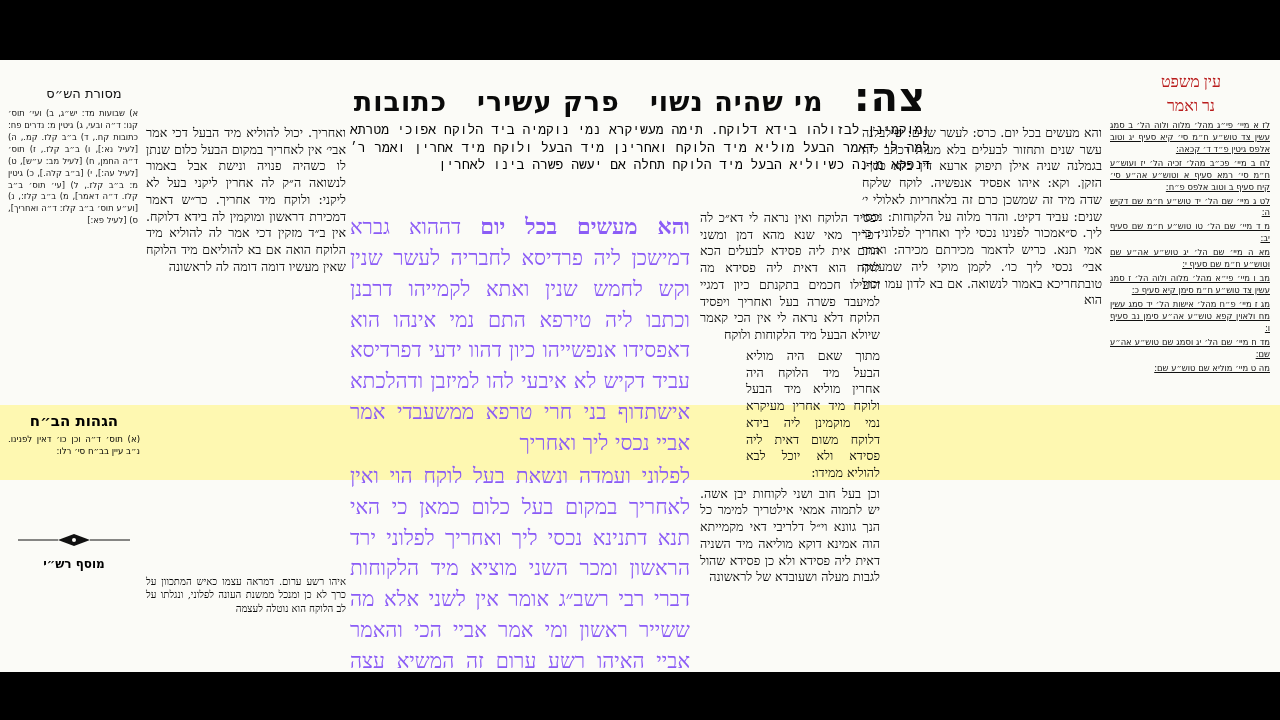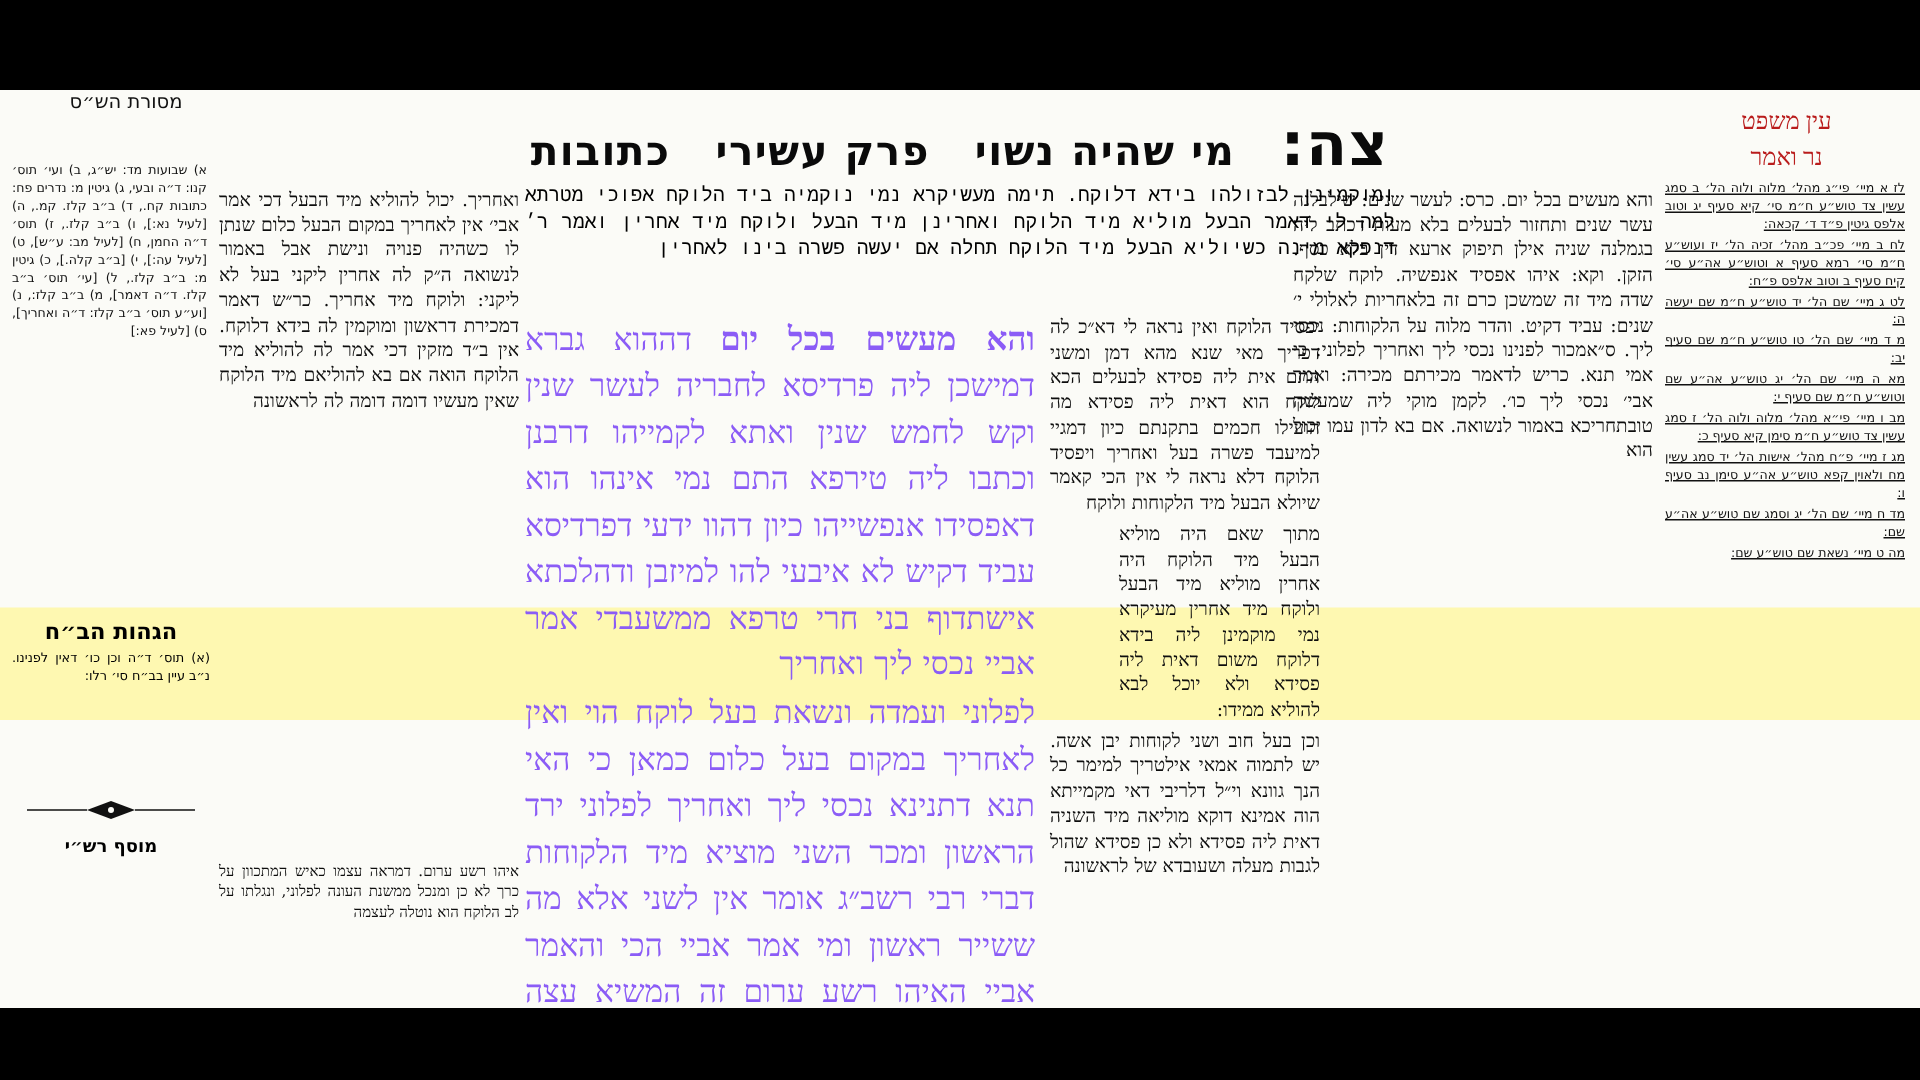--- a/index.html
+++ b/index.html
@@ -67,21 +67,21 @@
     width: 150px;
     text-align: center;
     font-family: Liberation Serif, serif;
     font-size: 16px;
     line-height: 1.5;
     color: #b91c1c;
     direction: rtl;
   }
   .header-left-label {
     position: absolute;
-    top: 1px;
+    top: 26px;
     left: 14px;
     width: 140px;
     text-align: center;
     font-size: 13px;
     color: #111;
     direction: rtl;
   }
   .header-center {
     position: absolute;
     top: 14px;
@@ -254,27 +254,27 @@
     <div class="header-center">
       <span class="chapter-num">צה:</span>
       <span class="chapter-title">מי שהיה נשוי</span>
       <span class="perek">פרק עשירי</span>
       <span class="tractate">כתובות</span>
     </div>
 
     <div class="col side-col" id="ein-mishpat">
       <p>לז א מיי׳ פי״ג מהל׳ מלוה ולוה הל׳ ב סמג עשין צד טוש״ע ח״מ סי׳ קיא סעיף יג וטוב אלפס גיטין פ״ד ד׳ קכאה:</p>
       <p>לח ב מיי׳ פכ״ב מהל׳ זכיה הל׳ יז ועוש״ע ח״מ סי׳ רמא סעיף א וטוש״ע אה״ע סי׳ קיח סעיף ב וטוב אלפס פ״ח:</p>
-      <p>לט ג מיי׳ שם הל׳ יד טוש״ע ח״מ שם יעשה ה:</p>
+      <p>לט ג מיי׳ שם הל׳ יד טוש״ע ח״מ שם דקיש ה:</p>
       <p>מ ד מיי׳ שם הל׳ טו טוש״ע ח״מ שם סעיף יב:</p>
       <p>מא ה מיי׳ שם הל׳ יג טוש״ע אה״ע שם וטוש״ע ח״מ שם סעיף י:</p>
       <p>מב ו מיי׳ פי״א מהל׳ מלוה ולוה הל׳ ז סמג עשין צד טוש״ע ח״מ סימן קיא סעיף כ:</p>
       <p>מג ז מיי׳ פ״ח מהל׳ אישות הל׳ יד סמג עשין מח ולאוין קפא טוש״ע אה״ע סימן נב סעיף ו:</p>
       <p>מד ח מיי׳ שם הל׳ יג וסמג שם טוש״ע אה״ע שם:</p>
-      <p>מה ט מיי׳ נשאת שם טוש״ע שם:</p>
+      <p>מה ט מיי׳ מוליא שם טוש״ע שם:</p>
     </div>
 
     <div class="col side-col" id="masoret">
       <p>א) שבועות מד: יש״ג, ב) ועי׳ תוס׳ קנו: ד״ה ובעי, ג) גיטין מ: נדרים פח: כתובות קח., ד) ב״ב קלז. קמ., ה) [לעיל נא:], ו) ב״ב קלז., ז) תוס׳ ד״ה החמן, ח) [לעיל מב: ע״ש], ט) [לעיל עה:], י) [ב״ב קלה.], כ) גיטין מ: ב״ב קלז., ל) [עי׳ תוס׳ ב״ב קלז. ד״ה דאמר], מ) ב״ב קלז:, נ) [וע״ע תוס׳ ב״ב קלז: ד״ה ואחריך], ס) [לעיל פא:]</p>
     </div>
 
     <div class="col commentary" id="tosafot">
       <p>והא מעשים בכל יום. כרס: לעשר שנים: שילבלנה עשר שנים ותחזור לבעלים בלא מעות דכתב ליה בגמלנה שניה אילן תיפוק ארעא דין בלא כסף. הזקן. וקא: איהו אפסיד אנפשיה. לוקח שלקח שדה מיד זה שמשכן כרם זה בלאחריות לאלולי י׳ שנים: עביד דקיט. והדר מלוה על הלקוחות: נכסי ליך. ס״אמכור לפנינו נכסי ליך ואחריך לפלוני: כי אמי תנא. כריש לדאמר מכירתם מכירה: ואמר אבי׳ נכסי ליך כו׳. לקמן מוקי ליה שמעשה טובתחריכא באמור לנשואה. אם בא לדון עמו יכול הוא</p>
     </div>
 

